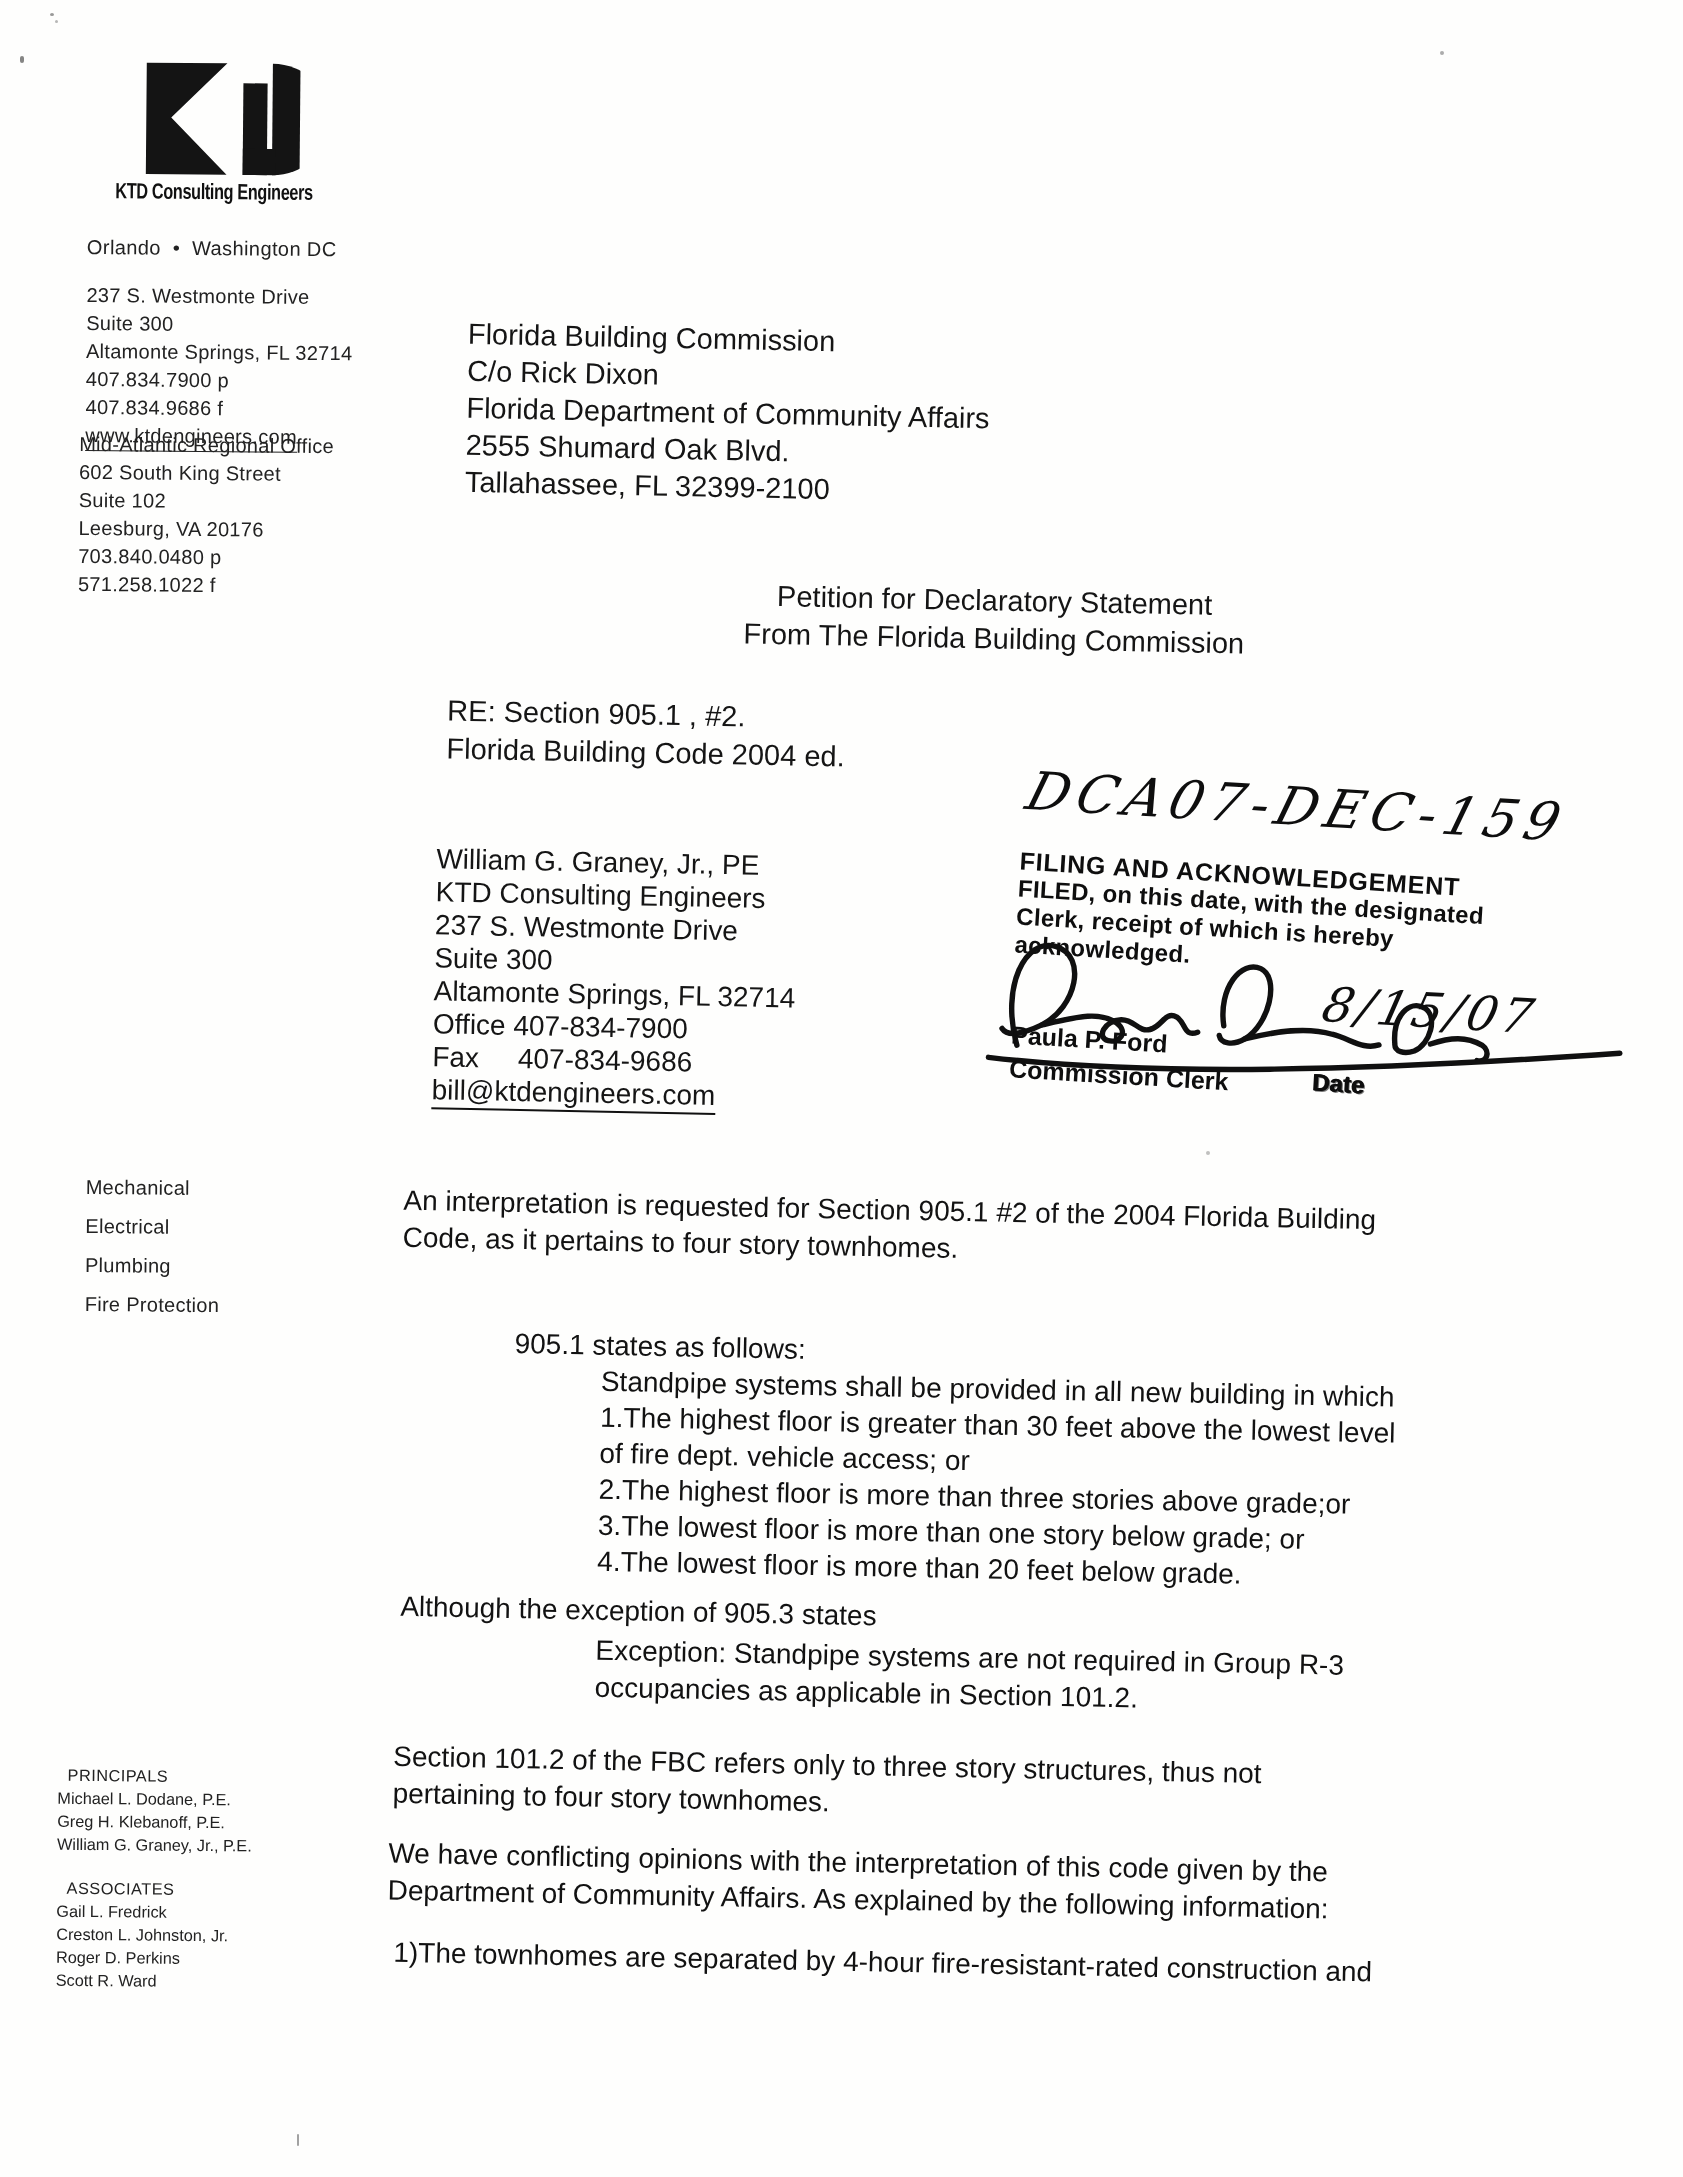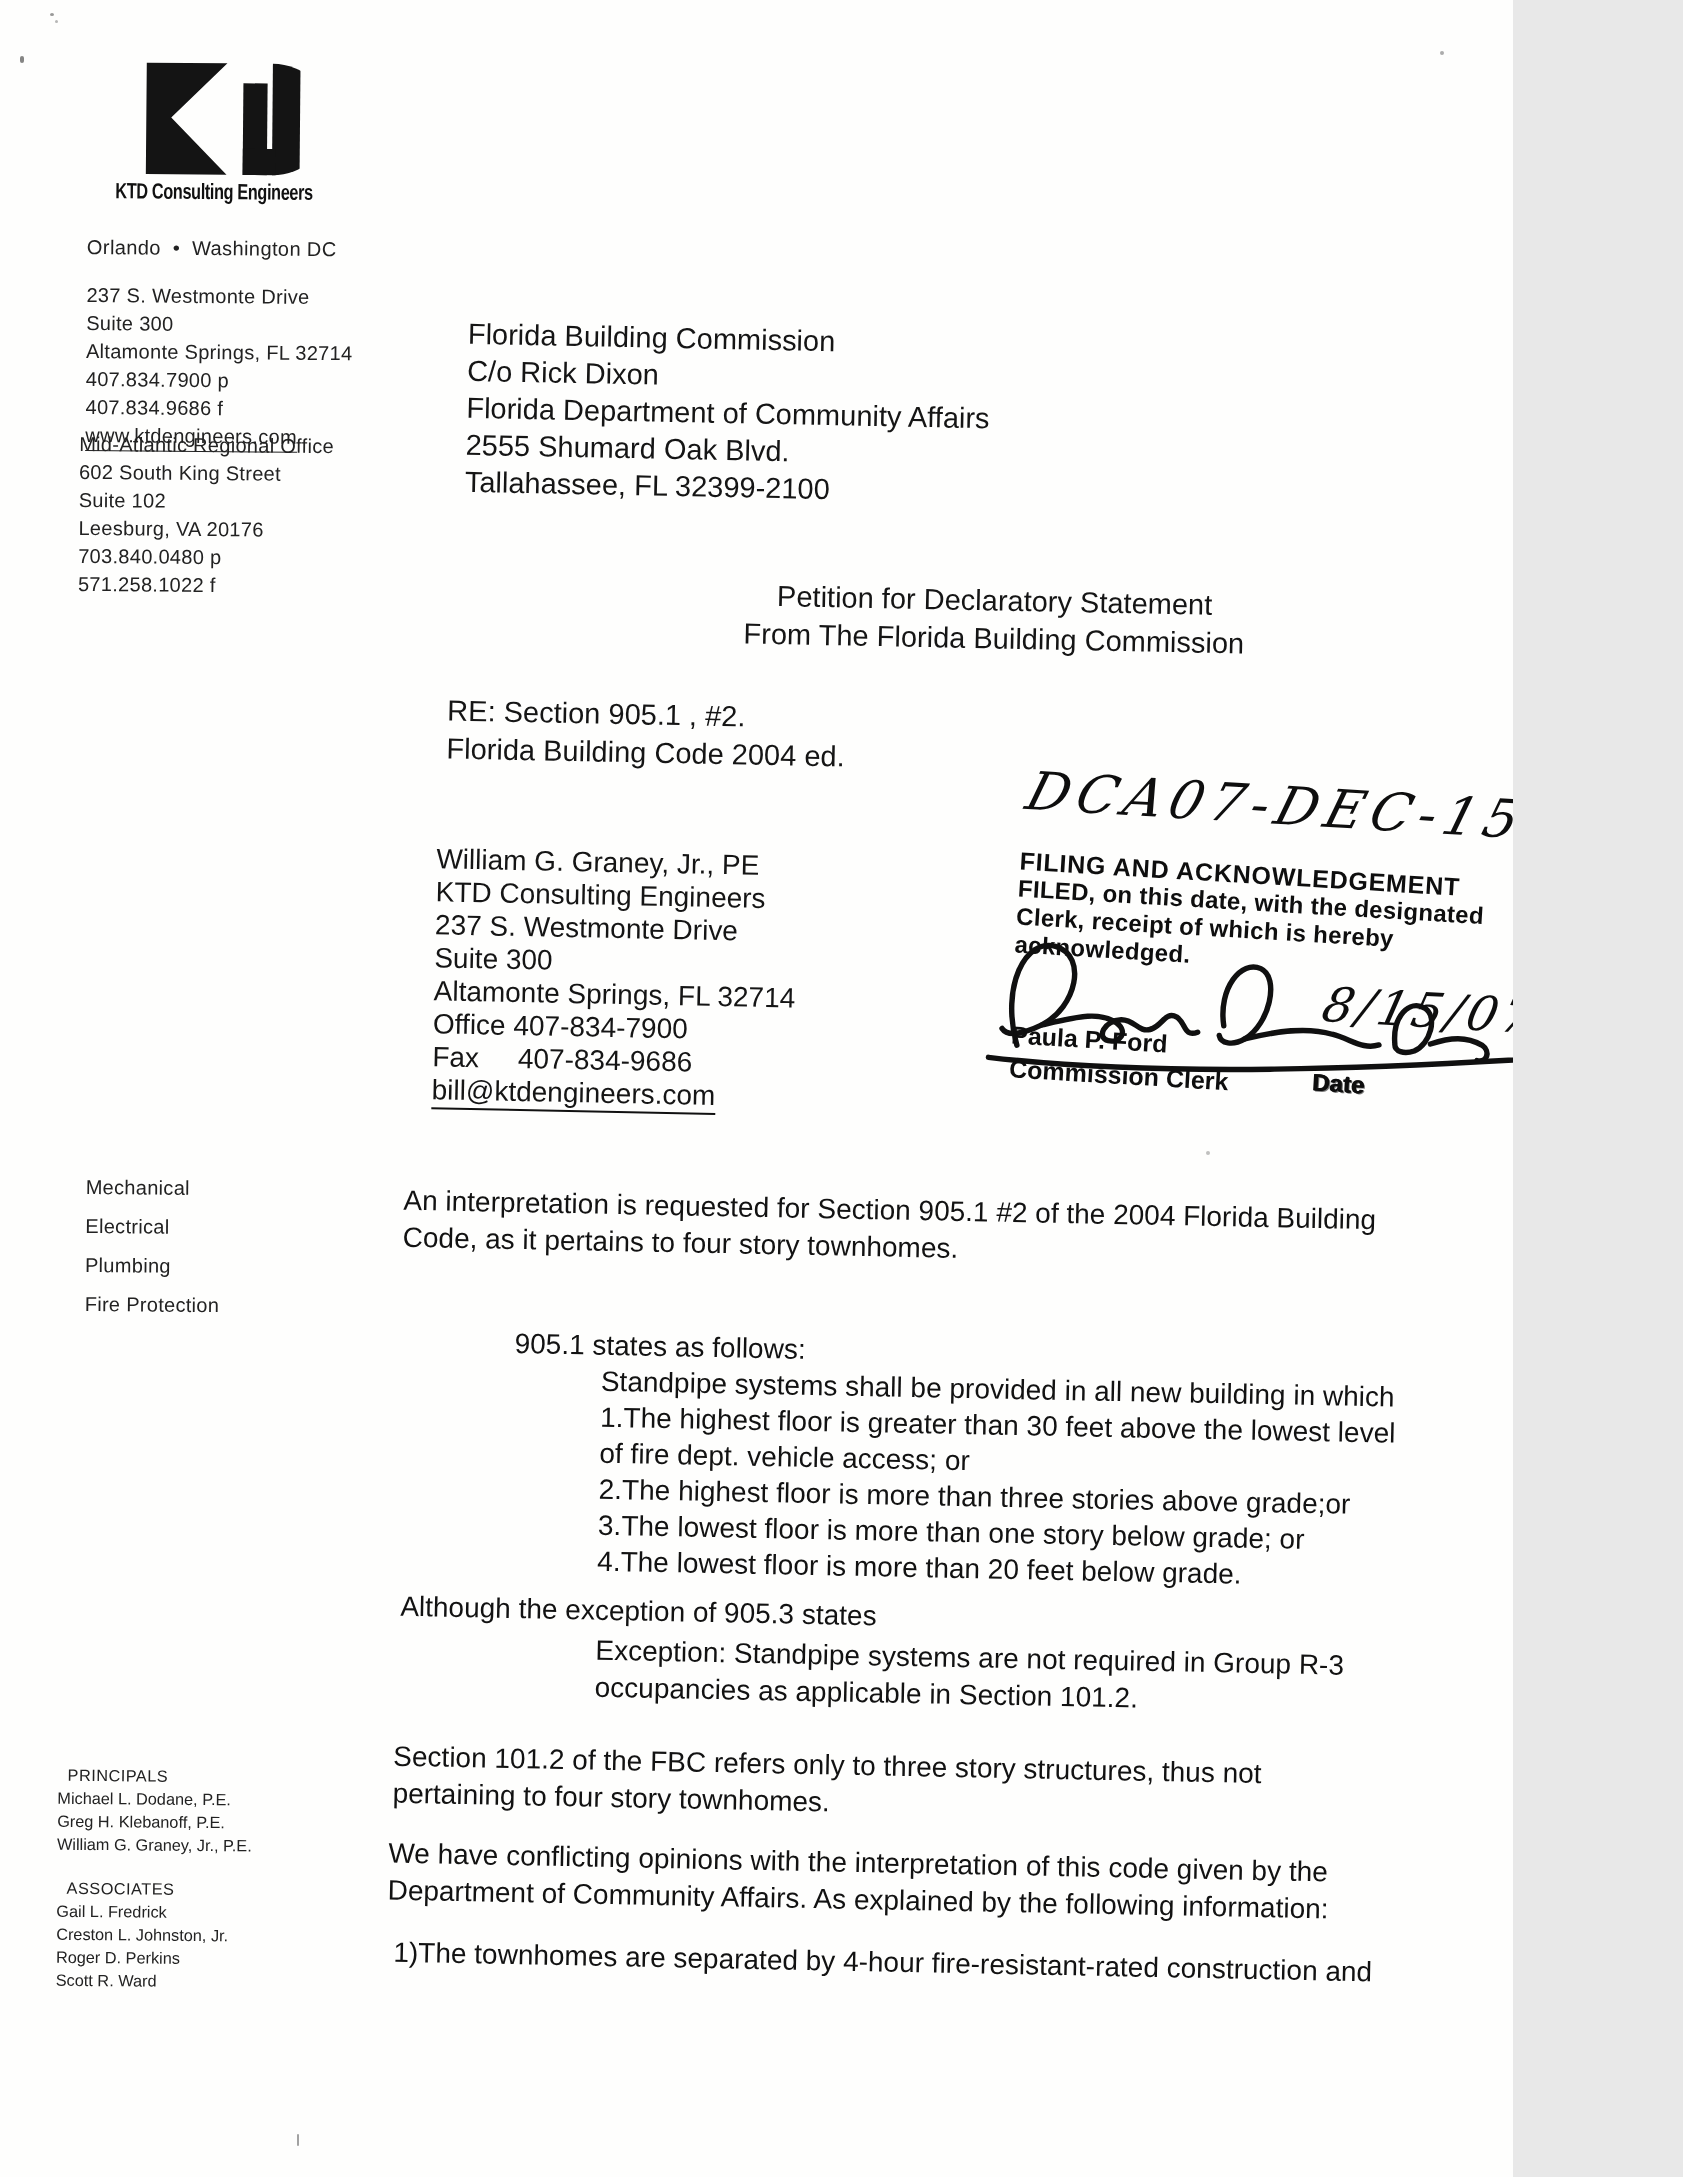--- a/index.html
+++ b/index.html
@@ -1,16 +1,16 @@
 <!DOCTYPE html>
 <html><head>
 <meta charset="utf-8">
 <style>
   html,body{margin:0;padding:0;background:#e8e8e8;}
-  .page{position:relative;width:1513px;height:2177px;background:#fefefd;overflow:hidden;
+  .page{position:relative;width:1683px;height:2177px;background:#fefefd;overflow:hidden;
         font-family:"Liberation Sans",sans-serif;color:#151515;}
   .abs{position:absolute;}
   .line{white-space:pre;}
 
   
   .sidebar{position:absolute;left:0;top:0;width:416px;height:2177px;
            transform:rotate(0.5deg);transform-origin:89px 238px;}
   .logo-label{position:absolute;left:115px;top:178px;font-size:22px;font-weight:bold;
               letter-spacing:-0.5px;transform:scaleX(0.74);transform-origin:left top;
               color:#111;}

